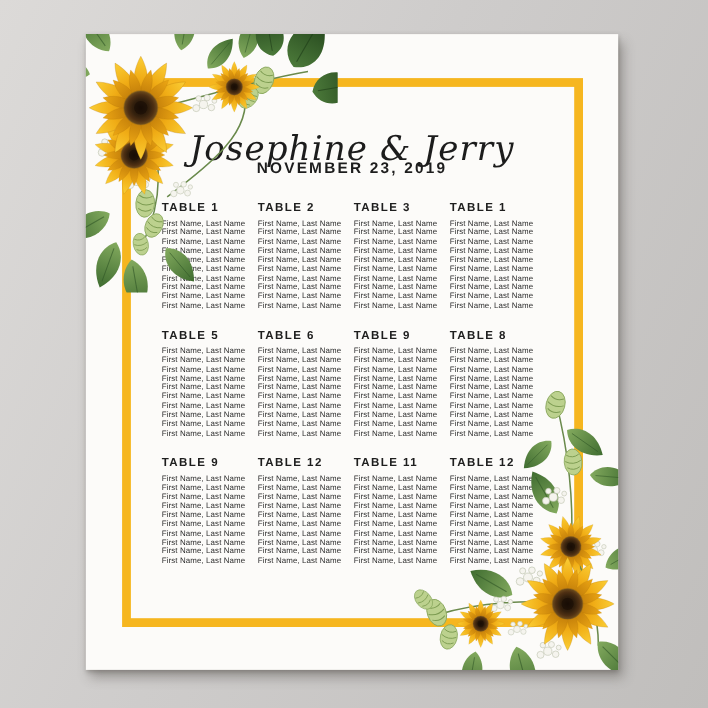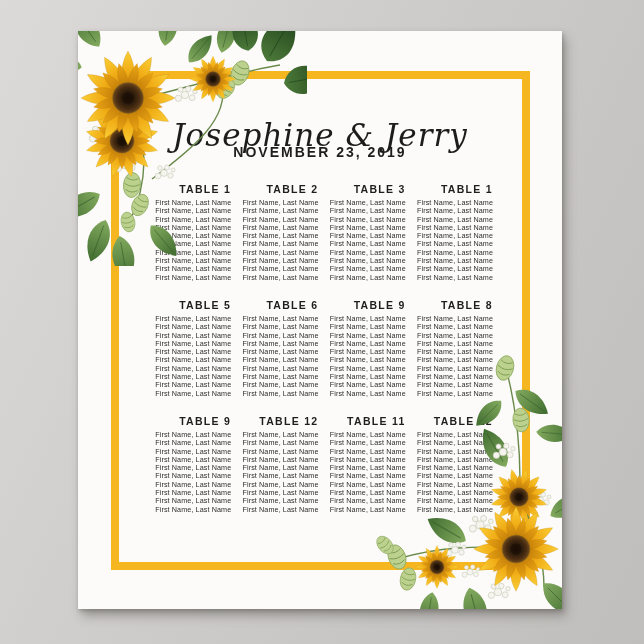--- a/index.html
+++ b/index.html
@@ -23,21 +23,21 @@
     font-size:31px;color:#1c1c1c;letter-spacing:1px;white-space:nowrap;margin-top:20px;
   }
   .date{
     position:absolute;top:113px;left:0;width:100%;text-align:center;
     font-size:14px;font-weight:700;letter-spacing:2px;color:#1d1d1d;white-space:nowrap;
   }
   .grid{
     position:absolute;left:69px;top:152px;width:346px;
     display:grid;grid-template-columns:repeat(4,1fr);column-gap:3px;row-gap:17px;
   }
-  .table-cell{text-align:right;}
+  .table-cell{text-align:left;}
   .table-header{
     font-size:10.5px;font-weight:700;letter-spacing:1.3px;color:#1e1e1e;
     margin-bottom:4px;white-space:nowrap;
   }
   .guest{
     font-size:7.2px;line-height:8.3px;color:#2d2d2d;
     letter-spacing:.1px;white-space:nowrap;
   }
   .deco{position:absolute;pointer-events:none;}
   .deco-tl{left:-6px;top:0px;}

